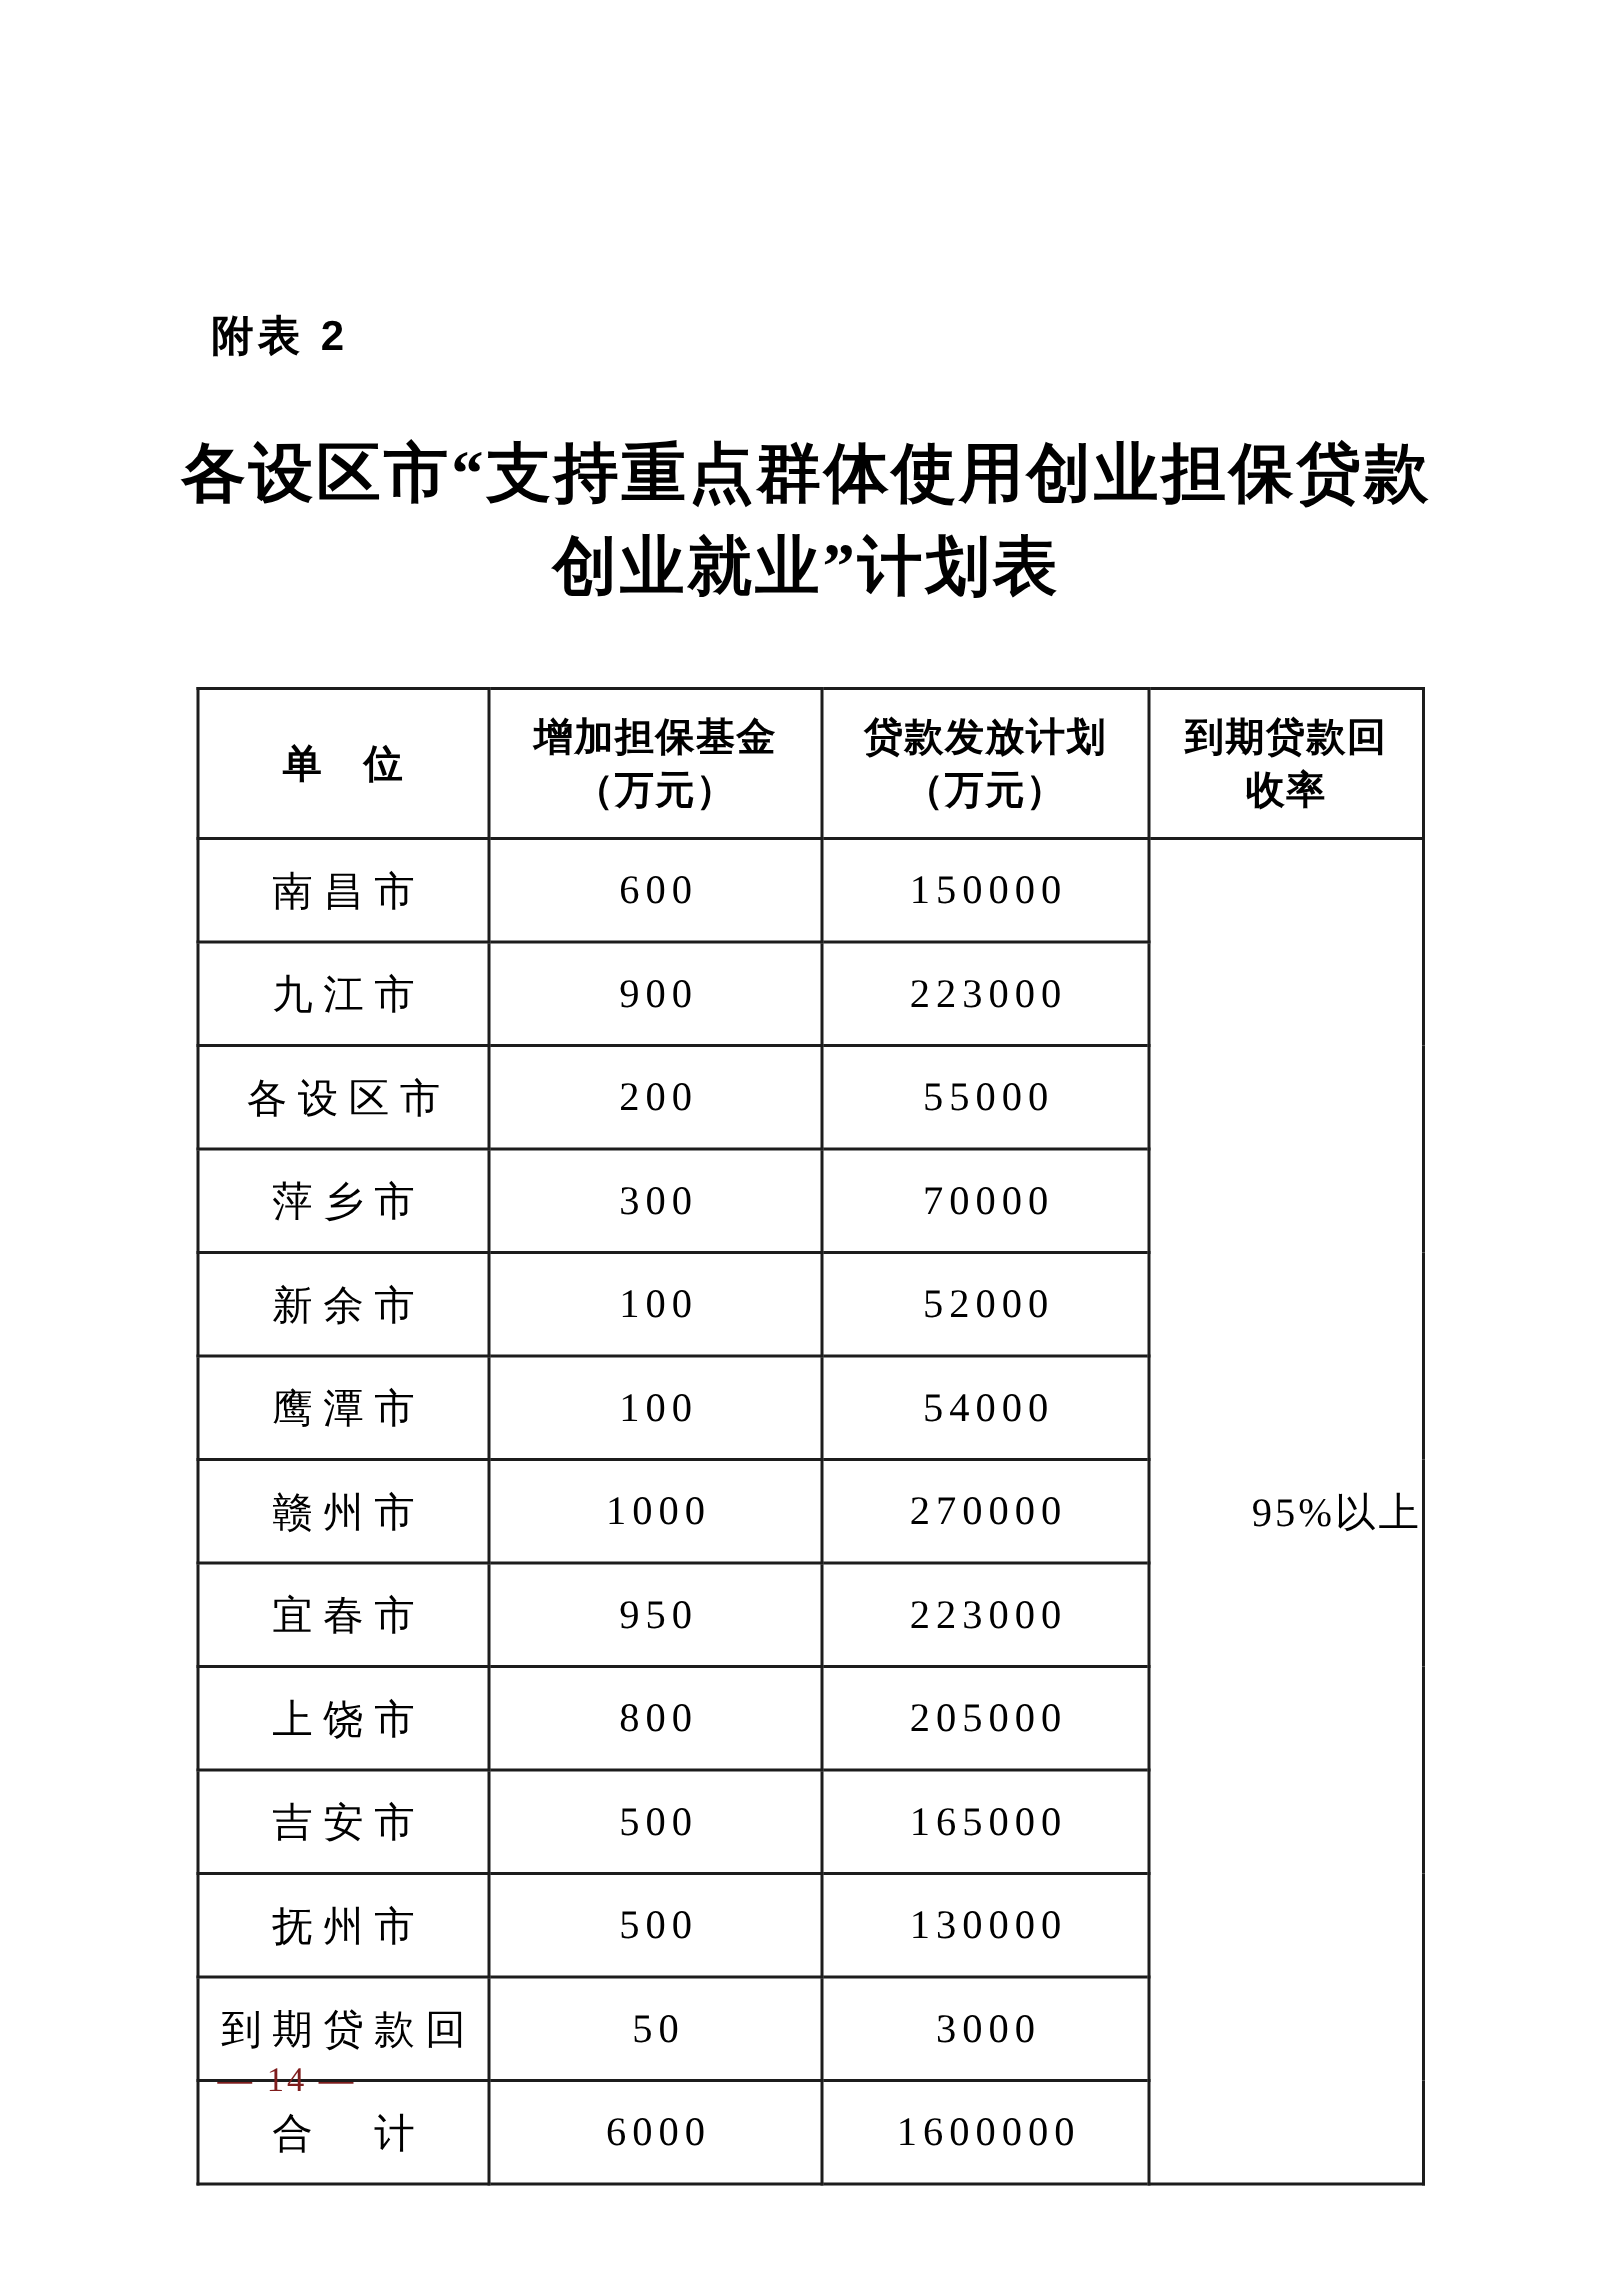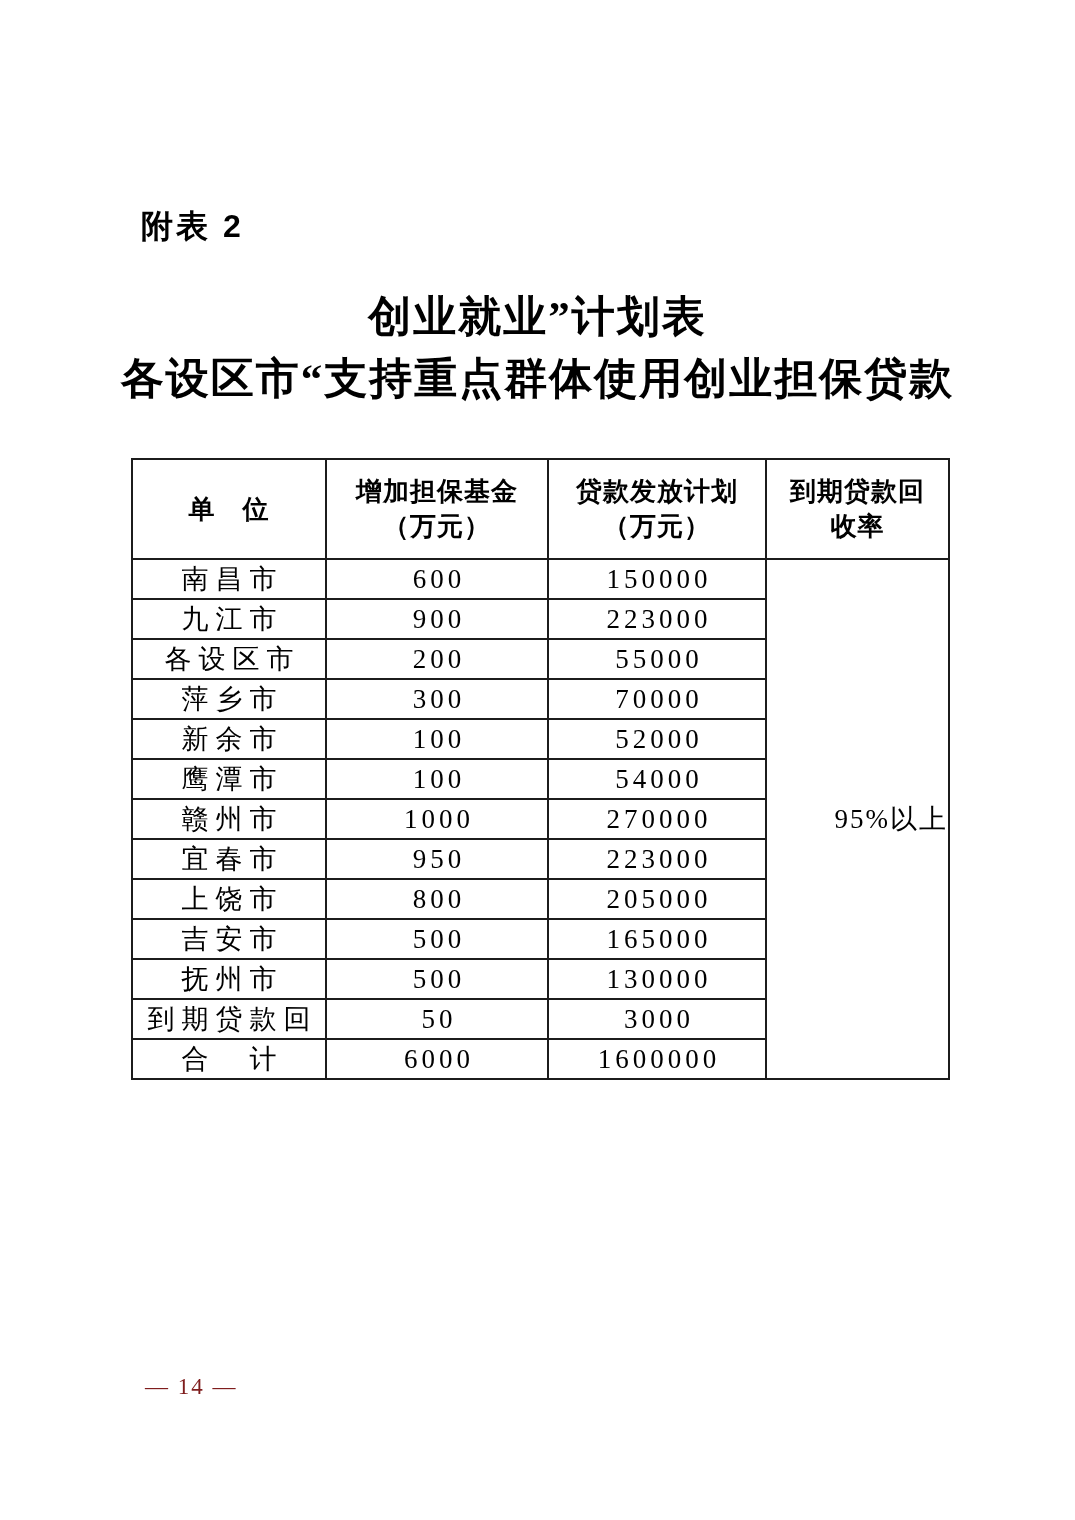--- a/index.html
+++ b/index.html
@@ -11,21 +11,21 @@
     color: #000000;
     font-family: "Liberation Serif", serif;
     overflow: hidden;
   }
   .appendix-label {
     position: absolute;
     left: 141px;
     top: 205px;
     font-family: "Liberation Sans", sans-serif;
     font-weight: 600;
-    font-size: 32px;
+    font-size: 28px;
     letter-spacing: 3px;
   }
   .doc-title {
     position: absolute;
     left: 0;
     right: 0;
     top: 286px;
     margin: 0;
     text-align: center;
     font-family: "Liberation Serif", serif;
@@ -44,21 +44,21 @@
     table-layout: fixed;
   }
   .plan-table th, .plan-table td {
     border: 2px solid #1c1c1c;
     text-align: center;
     vertical-align: middle;
     padding: 0;
     overflow: hidden;
   }
   .plan-table thead tr { height: 100px; }
-  .plan-table tbody tr { height: 40px; }
+  .plan-table tbody tr { height: 69px; }
   .plan-table th {
     font-family: "Liberation Sans", sans-serif;
     font-weight: 600;
     font-size: 26px;
     line-height: 35px;
     letter-spacing: 1px;
   }
   .plan-table td {
     font-family: "Liberation Serif", serif;
     font-size: 27px;
@@ -77,22 +77,22 @@
   }
 </style>
 </head>
 <body>
 
 <div class="page">
 
   <div class="appendix-label">附表 2</div>
 
   <h1 class="doc-title">
+    <span class="title-line">各设区市“支持重点群体使用创业担保贷款</span>
     <span class="title-line">创业就业”计划表</span>
-    <span class="title-line">各设区市“支持重点群体使用创业担保贷款</span>
   </h1>
 
   <table class="plan-table">
     <colgroup>
       <col style="width:194px">
       <col style="width:222px">
       <col style="width:218px">
       <col style="width:183px">
     </colgroup>
     <thead>

